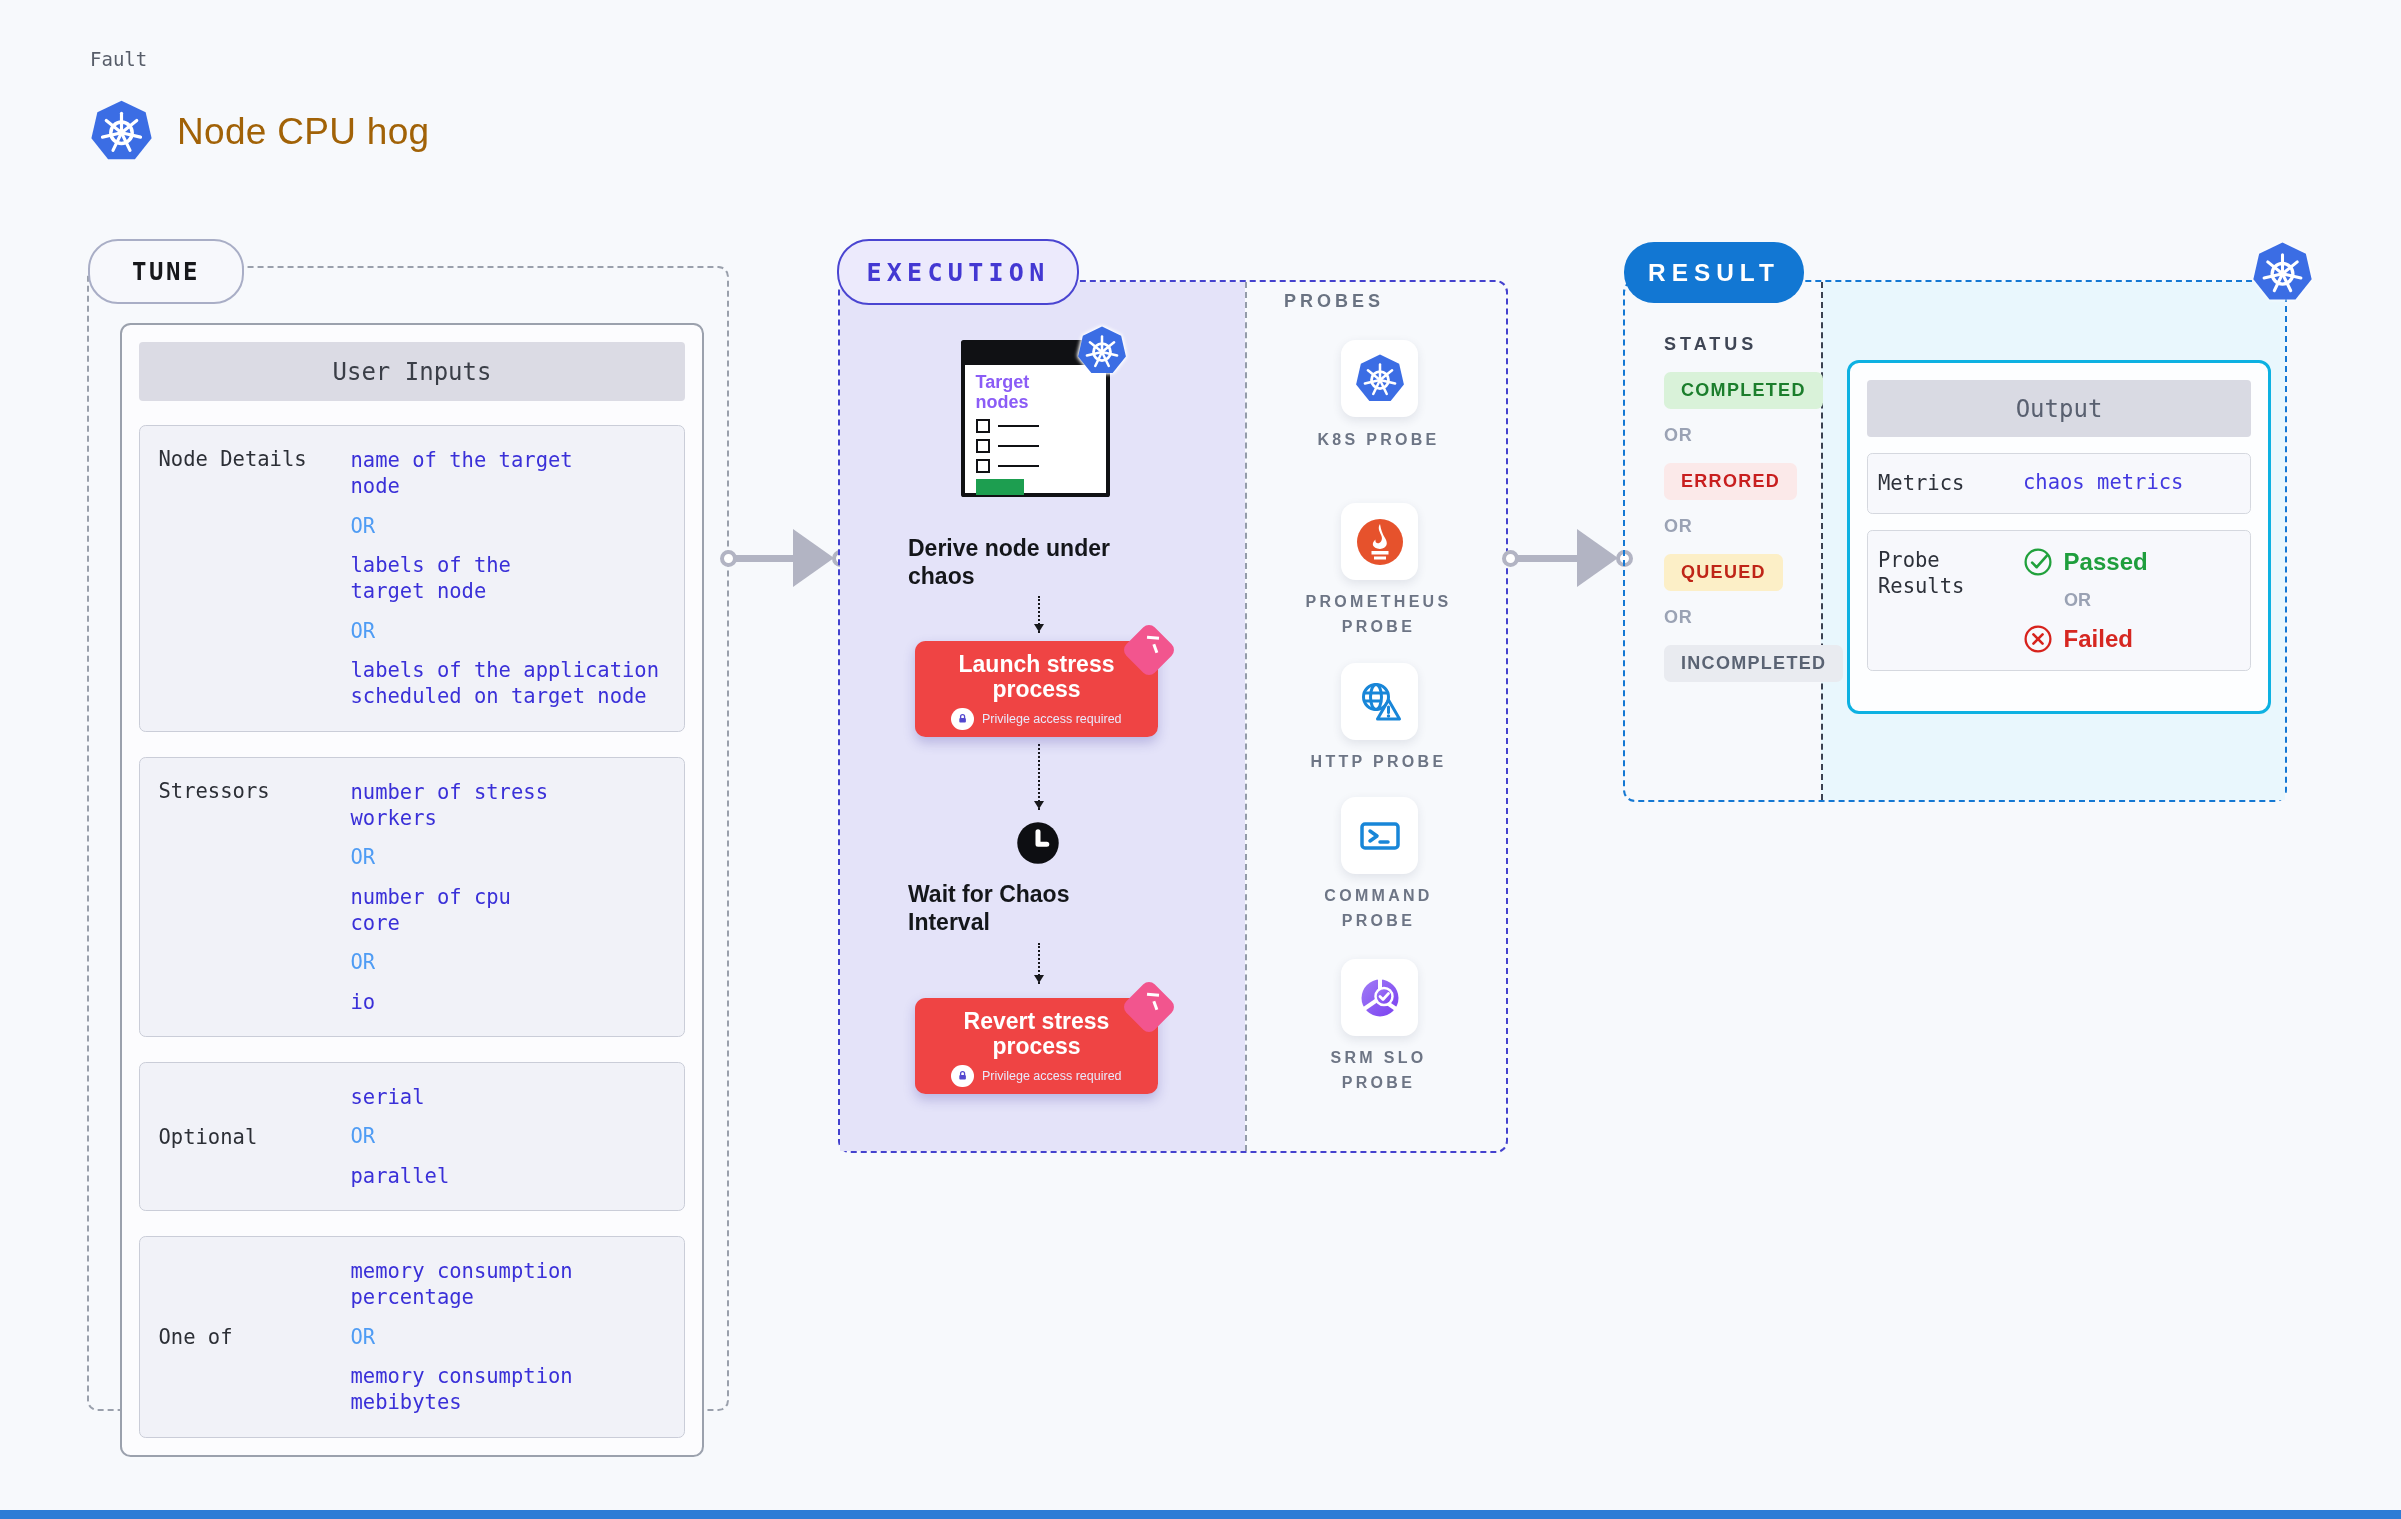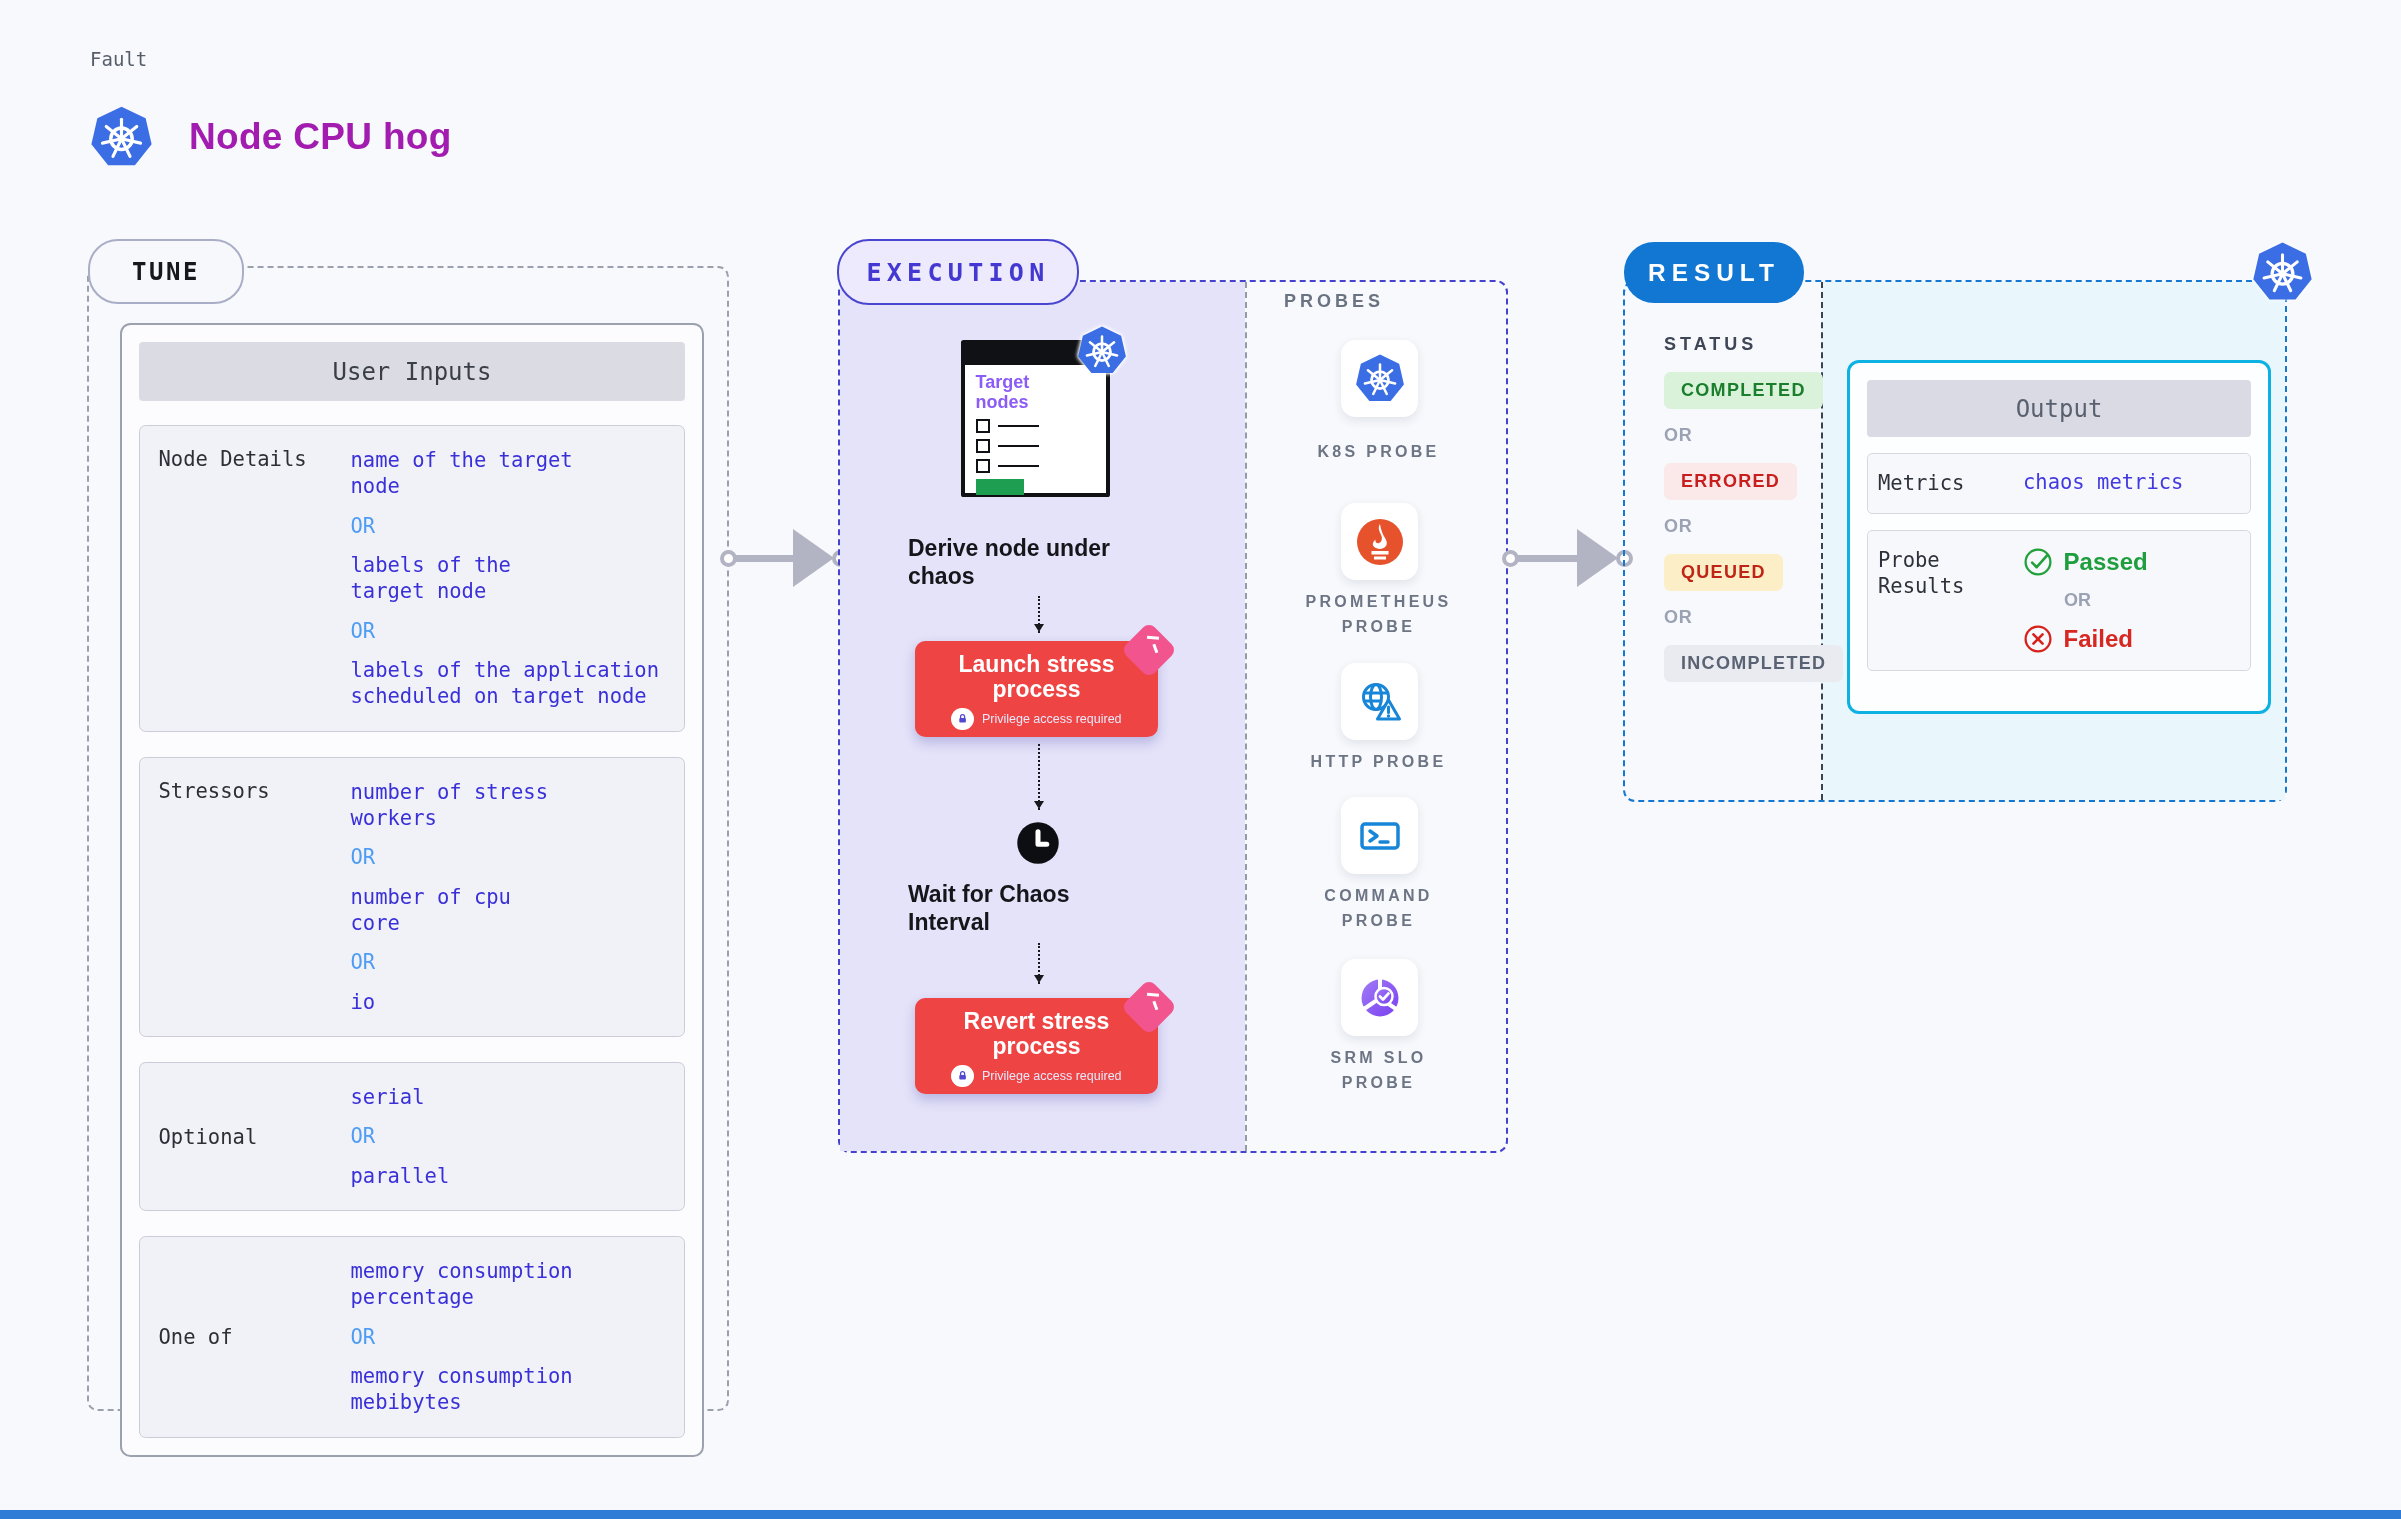--- a/index.html
+++ b/index.html
@@ -5,21 +5,21 @@
   html,body{margin:0;padding:0;background:#eef1f6;}
   .stage{position:relative;width:2401px;height:1519px;background:#f7f9fc;overflow:hidden;
          font-family:"Liberation Sans",sans-serif;}
   .mono{font-family:"DejaVu Sans Mono",monospace;}
 
   
   .kicker{position:absolute;left:90px;top:48px;font-family:"DejaVu Sans Mono",monospace;
           font-size:19px;color:#575d69;}
   .title-row{position:absolute;left:90px;top:100px;display:flex;align-items:center;gap:20px;}
   .k8s-logo{width:63px;height:63px;}
-  .page-title{margin:16px;font-size:37px;font-weight:bold;color:#a21caf;letter-spacing:0.3px;}
+  .page-title{margin:4px;font-size:37px;font-weight:normal;color:#a16207;letter-spacing:0.3px;}
 
   
   .pill{position:absolute;display:flex;align-items:center;justify-content:center;z-index:6;}
   .tune-pill{left:88px;top:239px;width:152px;height:61px;background:#f7f8fc;border:2px solid #a9aec6;
              border-radius:30px;font-family:"DejaVu Sans Mono",monospace;font-weight:bold;font-size:24px;
              color:#17181b;letter-spacing:2.6px;}
   .exec-pill{left:837px;top:239px;width:238px;height:62px;background:#eceafc;border:2.6px solid #4a45d1;
              border-radius:32px;font-family:"DejaVu Sans Mono",monospace;font-weight:bold;font-size:25px;
              color:#4338d2;letter-spacing:5.3px;}
   .result-pill{left:1624px;top:242px;width:180px;height:61px;background:#1277d3;border-radius:30px;
@@ -312,21 +312,21 @@
       </span>
       <span class="pbtn-subtext">Privilege access required</span>
     </div>
   </div>
 
   <div class="probe-card" style="top:340px;">
     <svg viewBox="0 0 76 76" width="50" height="50">
         <use href="#sym-k8s"></use>
       </svg>
   </div>
-  <div class="probe-label" style="top:440px;">K8S PROBE</div>
+  <div class="probe-label" style="top:428px;">K8S PROBE</div>
 
   <div class="probe-card" style="top:503px;">
     <svg viewBox="0 0 100 100">
       <circle cx="50" cy="50" r="46" fill="#e6522c"></circle>
       <path d="M50 14 C41 28 60 37 52 49 C48 55 39 53 41 45 C32 53 34 62 50 64 C64 62 67 53 60 42 C55 34 52 26 50 14 Z" fill="#fff"></path>
       <rect x="33" y="68" width="34" height="7" fill="#fff"></rect>
       <rect x="38" y="79" width="24" height="6" fill="#fff"></rect>
     </svg>
   </div>
   <div class="probe-label" style="top:590px;">PROMETHEUS

